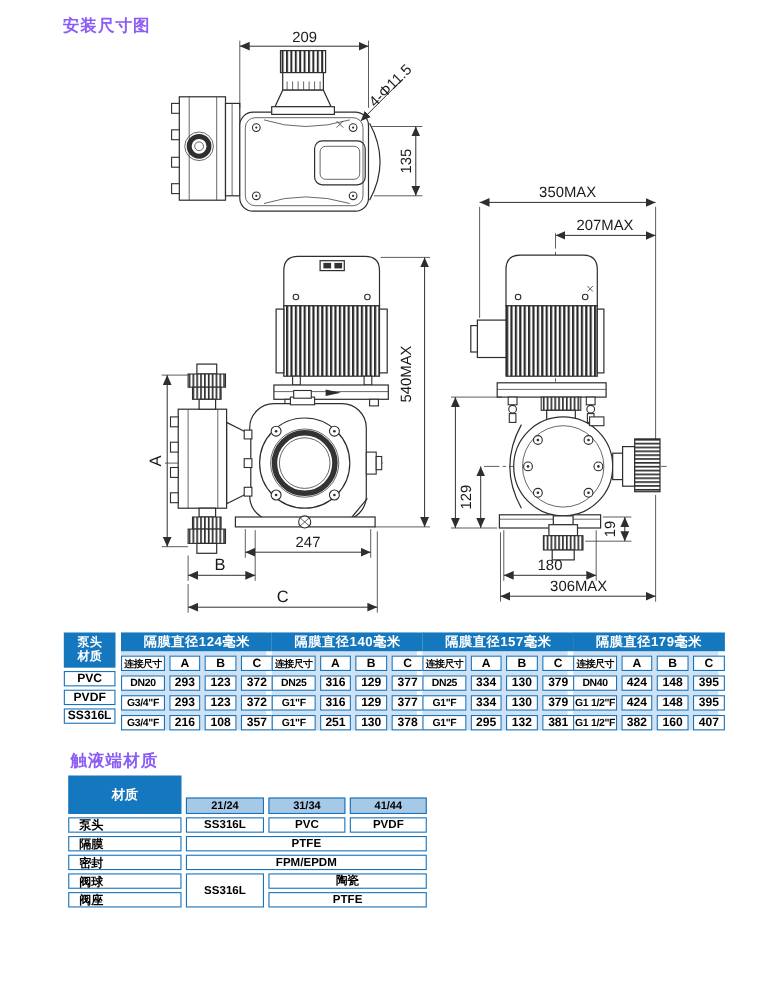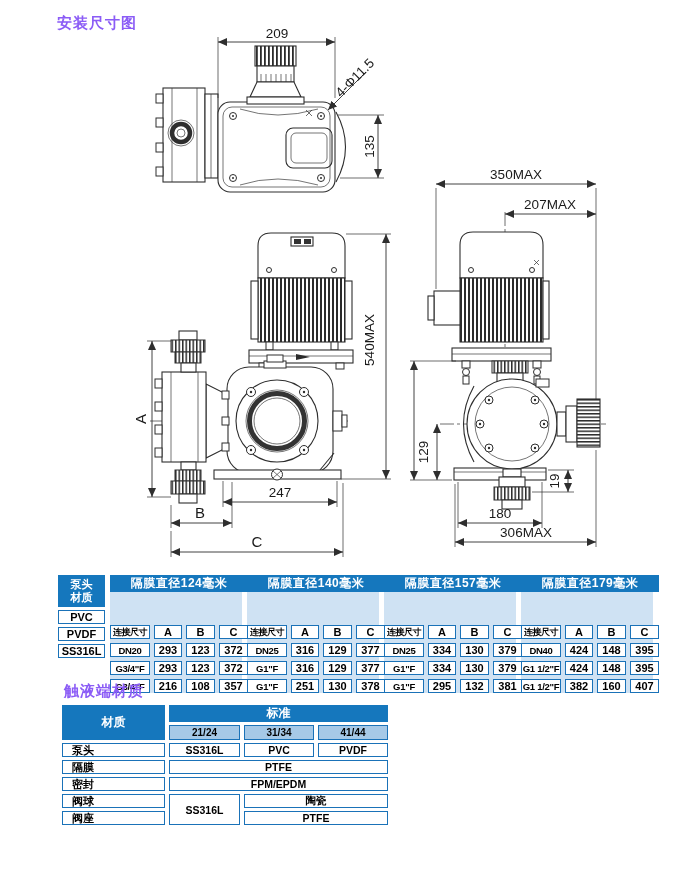--- a/index.html
+++ b/index.html
@@ -25,21 +25,21 @@
   .mcol{display:grid;grid-template-rows:32px 14px 14px 14px;gap:3px;width:47px;}
   .mcol .corner{background:#1577bd;color:#fff;font-size:11px;font-weight:bold;
       display:flex;flex-direction:column;align-items:center;justify-content:center;line-height:1.15;}
   .mcol .mlabel{background:#fff;border:1px solid #1a72b8;color:#000;font-size:11px;font-weight:bold;
       display:flex;align-items:center;justify-content:center;box-sizing:border-box;}
   .dgroup{display:grid;grid-template-columns:40px 28px 29px 29px;gap:4px;background:#cfe2f3;width:132px;}
   .dgroup .gh{grid-column:1/-1;height:17px;background:#1577bd;color:#fff;font-size:12px;font-weight:bold;
       display:flex;align-items:center;justify-content:center;letter-spacing:0.5px;}
   .dgroup .sh,.dgroup .cell{background:#fff;border:1px solid #1a72b8;box-sizing:border-box;
       display:flex;align-items:center;justify-content:center;font-weight:bold;color:#000;}
-  .dgroup .sh{height:14px;font-size:11px;margin-top:29px;}
+  .dgroup .sh{height:14px;font-size:11px;}
   .dgroup .sh.conn{font-size:9px;letter-spacing:-0.5px;}
   .dgroup .cell{height:14px;font-size:11px;}
   .dgroup .cell.conn{font-size:9.5px;letter-spacing:-0.3px;}
 
   
   .wet-table{left:62px;top:705px;display:grid;grid-template-columns:103px 71px 70px 70px;
       grid-template-rows:17px 15px 14px 14px 14px 14px 14px;gap:3px 4px;}
   .wet-table>div{box-sizing:border-box;display:flex;align-items:center;justify-content:center;}
   .w-corner{grid-column:1;grid-row:1/3;background:#1577bd;color:#fff;font-size:12px;font-weight:bold;}
   .w-std{grid-column:2/5;grid-row:1;background:#1577bd;color:#fff;font-size:12px;font-weight:bold;}
@@ -420,21 +420,20 @@
     <div class="cell">382</div>
     <div class="cell">160</div>
     <div class="cell">407</div>
   </div>
 </div>
 
 <div class="abs sec-title" style="left:64px;top:682px;">触液端材质</div>
 
 <div class="abs wet-table">
   <div class="w-corner">材质</div>
-  <div class="w-std">标准</div>
   <div class="w-size" style="grid-column:2;grid-row:2;">21/24</div>
   <div class="w-size" style="grid-column:3;grid-row:2;">31/34</div>
   <div class="w-size" style="grid-column:4;grid-row:2;">41/44</div>
 
   <div class="w-label" style="grid-column:1;grid-row:3;">泵头</div>
   <div class="w-cell" style="grid-column:2;grid-row:3;">SS316L</div>
   <div class="w-cell" style="grid-column:3;grid-row:3;">PVC</div>
   <div class="w-cell" style="grid-column:4;grid-row:3;">PVDF</div>
 
   <div class="w-label" style="grid-column:1;grid-row:4;">隔膜</div>

